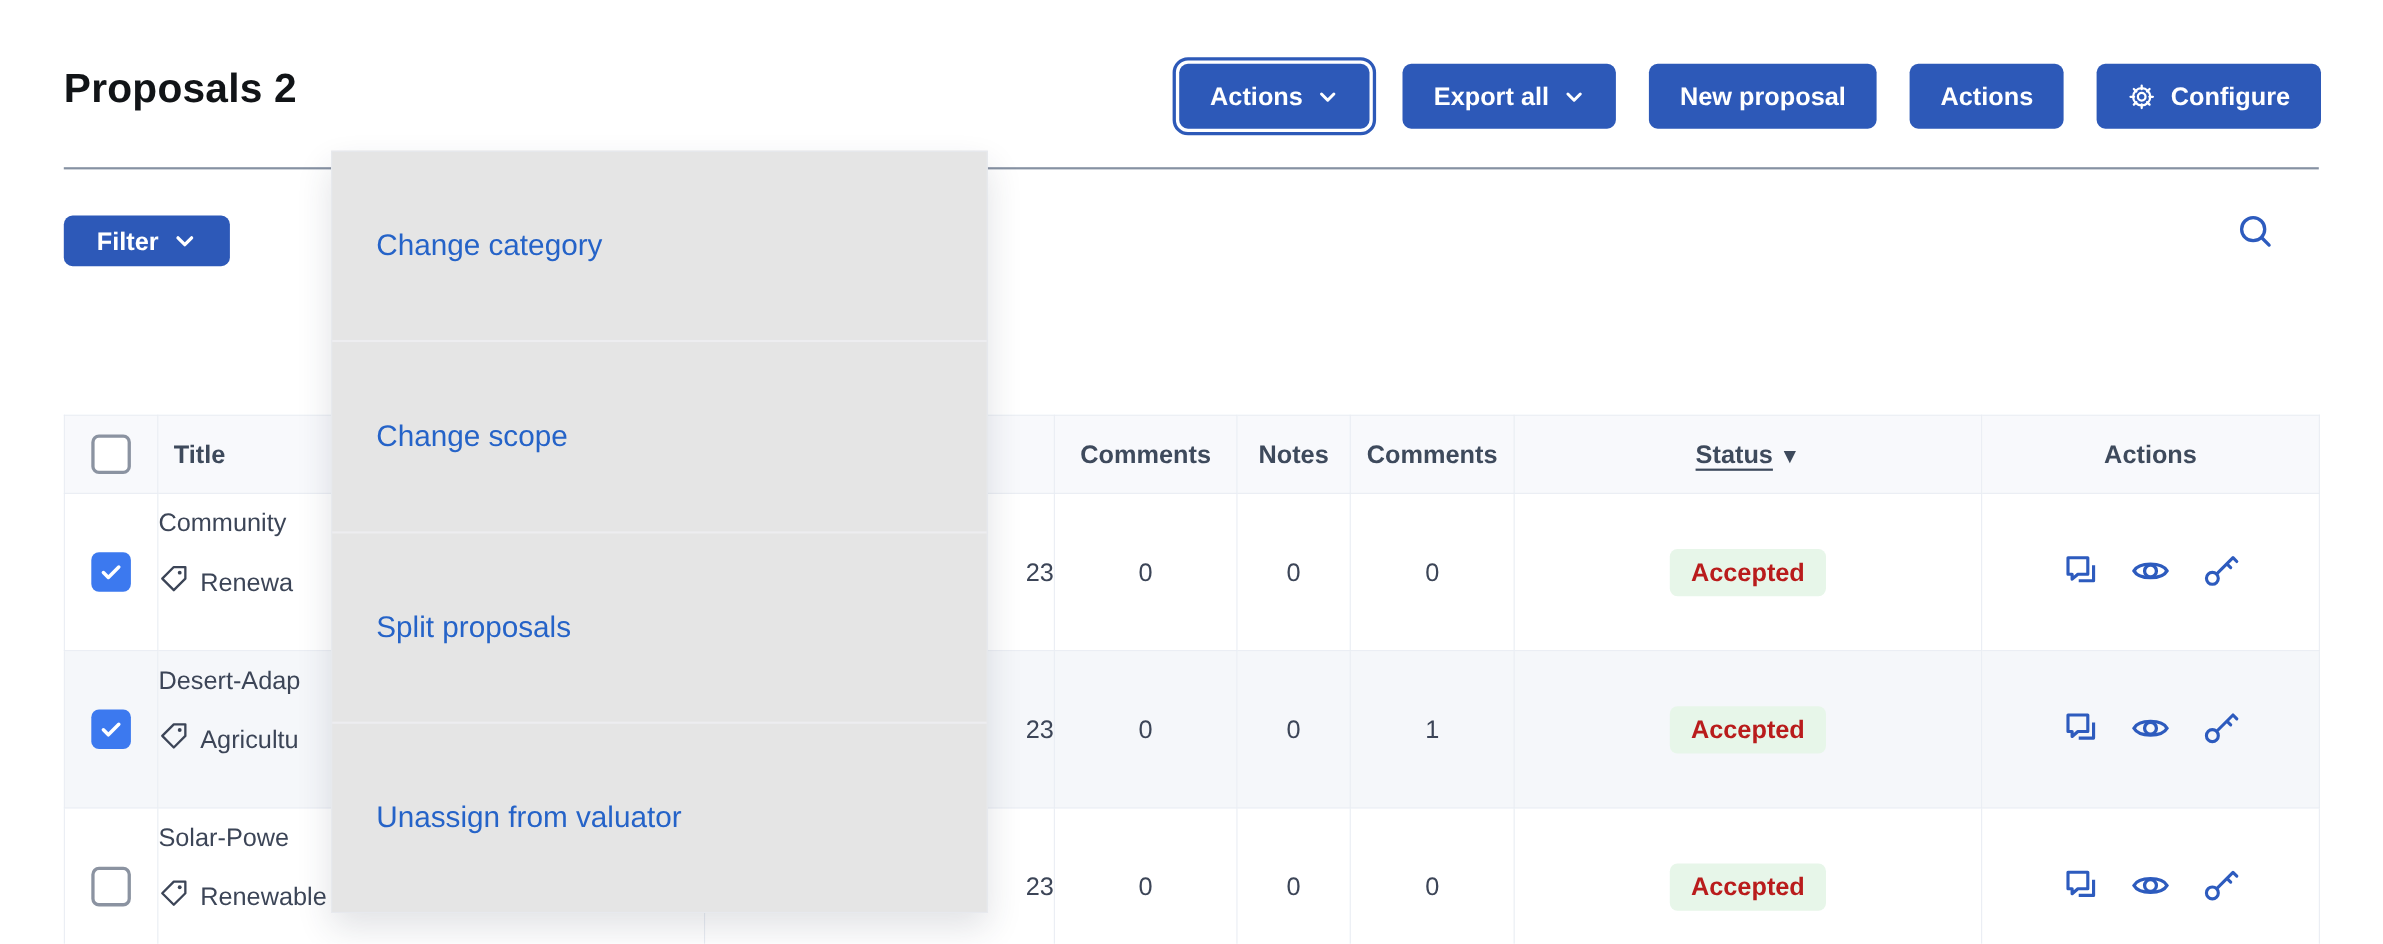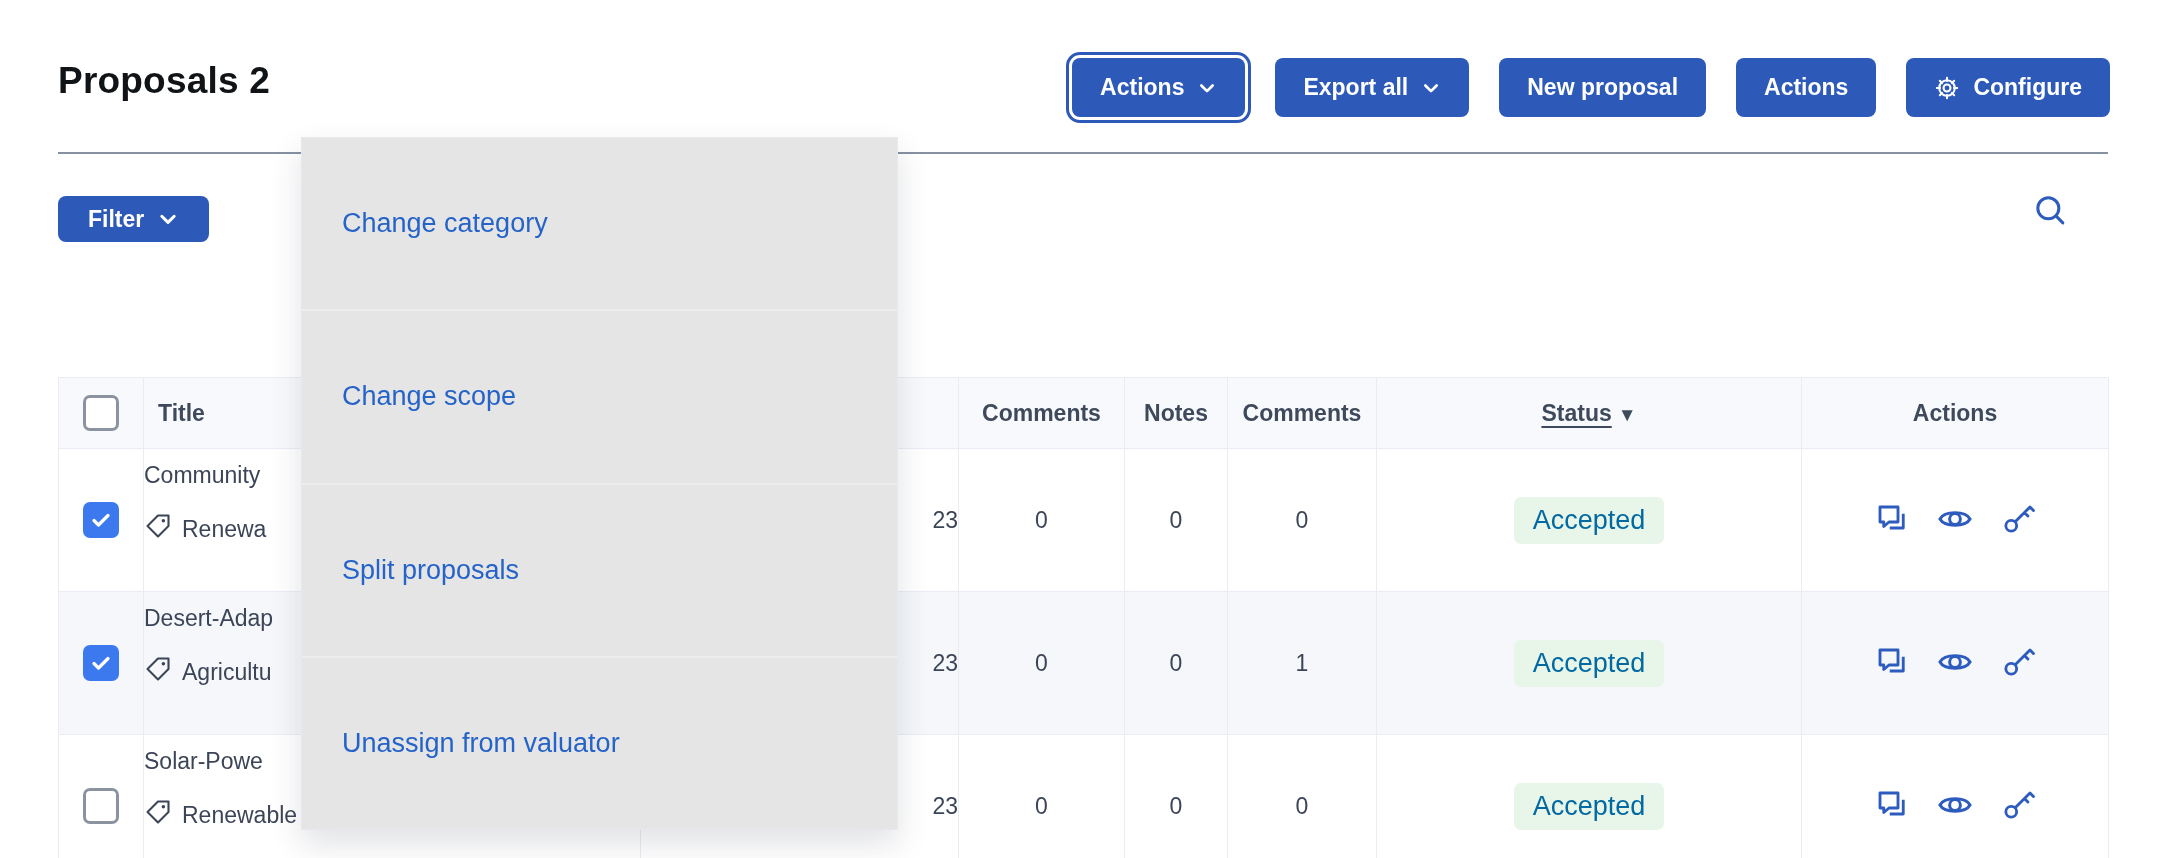--- a/index.html
+++ b/index.html
@@ -56,22 +56,22 @@
   .meta-line svg{flex:0 0 auto;}
   .checkbox{
     width:36px;height:36px;border-radius:7px;margin:0 auto;box-sizing:border-box;
     border:3px solid #8b93a1;background:#fff;display:flex;align-items:center;justify-content:center;
     cursor:pointer;
   }
   .checkbox.checked{border:none;background:#3c79ef;}
   .checkbox svg{display:none;}
   .checkbox.checked svg{display:block;}
   .status-badge{
-    display:inline-block;background:#e7f6e9;color:#0369a1;font-weight:400;
-    padding:8px 19px;border-radius:7px;font-size:27px;
+    display:inline-block;background:#e7f6e9;color:#b91c1c;font-weight:700;
+    padding:8px 19px;border-radius:7px;font-size:23px;
   }
   .sort-col{text-decoration:underline;text-underline-offset:5px;}
   .sort-arrow{font-size:19px;text-decoration:none;display:inline-block;margin-left:6px;}
   .row-actions{display:flex;align-items:center;justify-content:center;gap:26px;}
   .icon-btn{background:none;border:none;padding:0;cursor:pointer;display:block;}
   
   .dropdown{
     position:absolute;left:301px;top:125px;width:597px;height:693px;z-index:10;
     background:#e5e5e5;border:1px solid #e7e9ee;box-sizing:border-box;
     box-shadow:0 14px 30px rgba(40,50,70,.14);display:flex;flex-direction:column;margin-top:12px;

